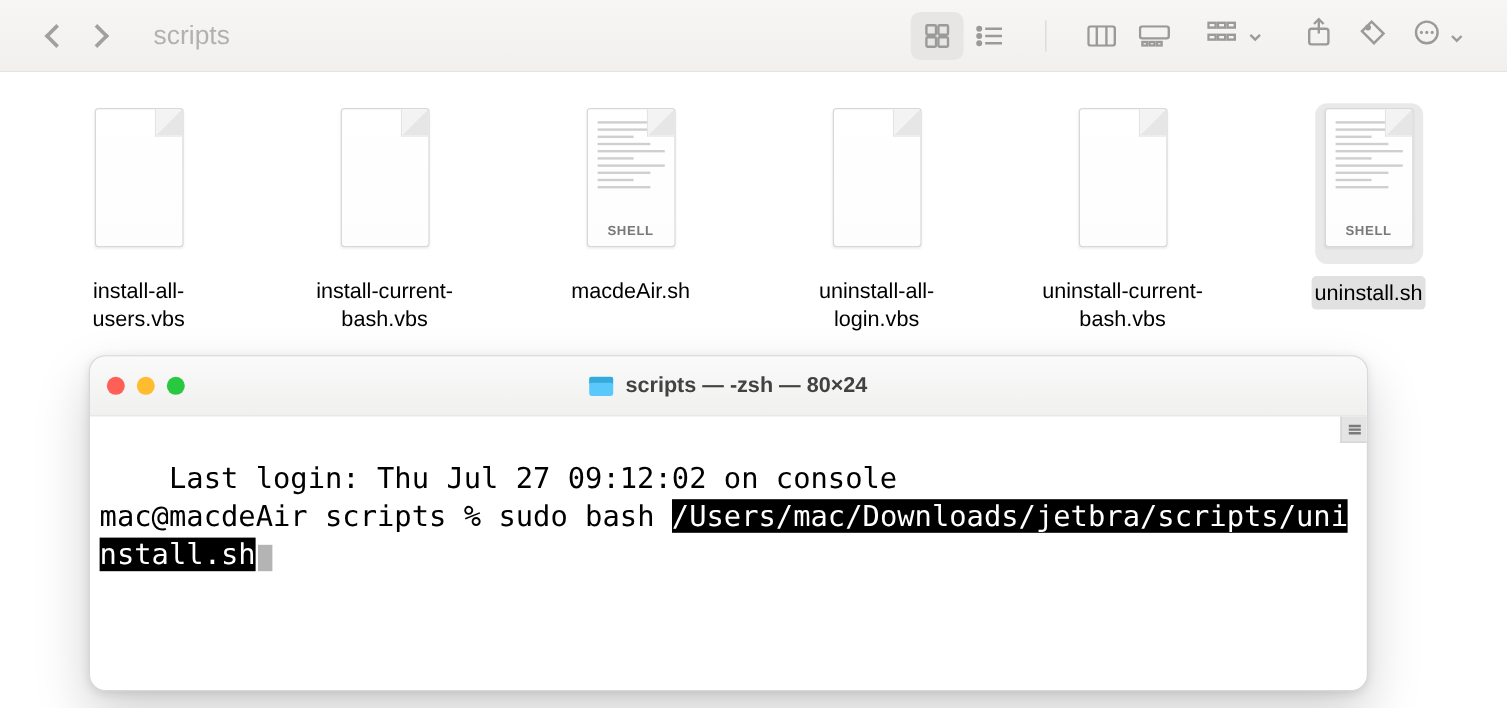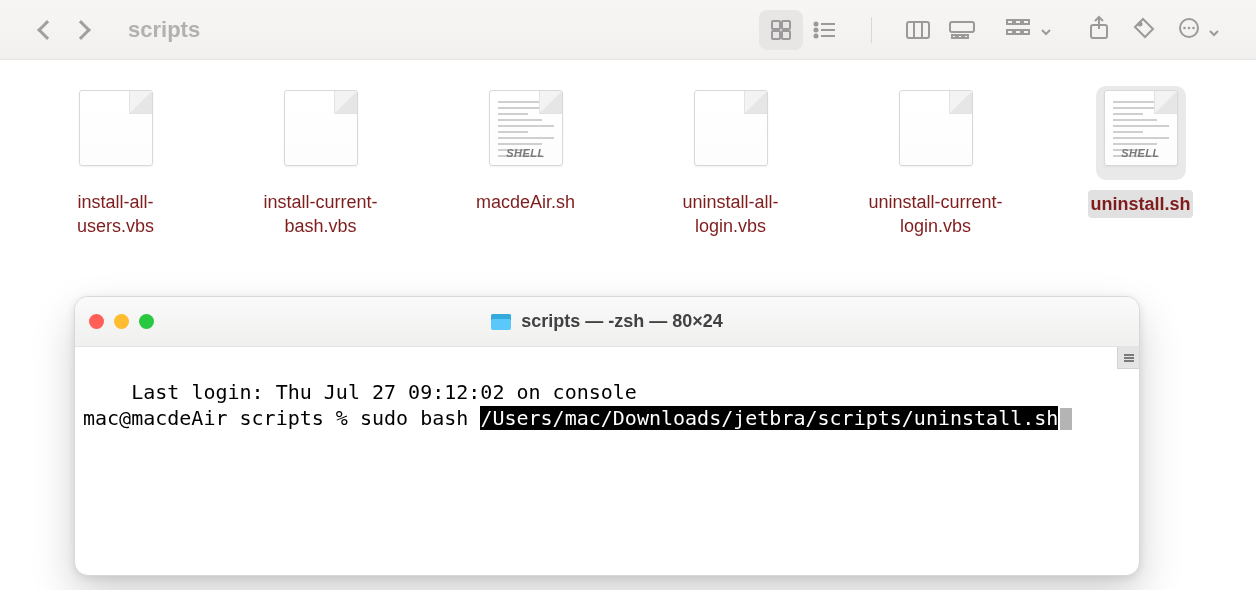--- a/index.html
+++ b/index.html
@@ -22,21 +22,21 @@
     padding: 0 18px 0 40px;
     color: #8e8e8e;
     gap: 18px;
   }
   .nav-arrows { display: flex; gap: 20px; align-items: center; }
   .chev { width: 14px; height: 14px; border: solid #a0a0a0; border-width: 0 3px 3px 0; display:inline-block;}
   .chev-left { transform: rotate(135deg); }
   .chev-right { transform: rotate(-45deg); }
   .finder-title {
     font-size: 22px;
-    font-weight: 700;
+    font-weight: 400;
     color: #b2b1b0;
     margin-left: 22px;
     flex: 1;
   }
 
   .toolbar-right { display: flex; align-items: center; gap: 22px; padding-right: 8px;}
   .seg { display: flex; align-items: center; gap: 0; }
   .seg .cell {
     width: 44px; height: 40px; display:flex; align-items:center; justify-content:center;
     border-radius: 8px;
@@ -56,29 +56,28 @@
     display: flex;
     flex-direction: column;
     align-items: center;
     gap: 10px;
   }
   .file-icon-wrap {
     padding: 4px 8px 14px 8px;
     border-radius: 10px;
   }
   .file-item.selected .file-icon-wrap { background:#e9e9e9; }
-  .file-item.selected .file-label { background:#e1e1e1; border-radius:4px; padding:2px 2px;font-weight:bold;}
+  .file-item.selected .file-label { background:#e1e1e1; border-radius:4px; padding:2px 2px;}
   .file-icon {
-    width: 74px; height: 76px;
+    width: 74px; height: 116px;
     background: linear-gradient(#ffffff,#fdfdfd);
     border: 1px solid #d8d8d8;
     border-radius: 3px;
     position: relative;
     box-shadow: 0 1px 2px rgba(0,0,0,.06);
-    font-style: italic;
   }
   .file-icon::after { 
     content:"";
     position:absolute; top:0; right:0;
     width:22px; height:22px;
     background: linear-gradient(135deg,#f3f3f3 49%, #e6e6e6 51%);
     border-left:1px solid #e3e3e3;
     border-bottom:1px solid #e3e3e3;
     border-top-right-radius:3px;
   }
@@ -86,21 +85,21 @@
   .doc-lines div{ height:2px; background:#cfcfcf; margin-bottom:4px;}
   .doc-lines div:nth-child(2n){width:80%;}
   .doc-lines div:nth-child(3n){width:55%;}
   .shell-tag {
     position:absolute; bottom:6px; left:0; right:0;
     text-align:center; font-size:11px; letter-spacing:0.5px;
     color:#7a7a7a; font-weight:600;
   }
   .file-label {
     font-size: 18px;
-    color:#7f1d1d;
+    color:#000000;
     text-align:center;
     line-height:1.35;
     white-space: pre-line;
   }
 
   
   .terminal-window {
     position: absolute;
     top: 296px;
     left: 74px;
@@ -129,21 +128,21 @@
     text-align:center;
     font-size:18px; font-weight:700; color:#424242;
     display:flex; gap:10px; align-items:center; justify-content:center;
     pointer-events:none;
   }
   .folder-glyph{ width:20px; height:16px; background:#5ac8fa; border-radius:2px;
     box-shadow: inset 0 5px 0 #34aadc; display:inline-block;}
   .term-body {
     flex:1;
     font-family: "Menlo","Consolas",monospace;
-    font-size:20px;
+    font-size:24px;
     line-height:1.3;
     padding: 6px 8px;
     color:#000;
     position:relative;
     white-space: pre-wrap;
     overflow-wrap: break-word;
     word-break: break-all;
   }
   .term-scroll-btn{
     position:absolute; top:0; right:0;
@@ -292,21 +291,21 @@
         <div class="file-icon"></div>
       </div>
       <div class="file-label">uninstall-all-
 login.vbs</div>
     </div>
     <div class="file-item">
       <div class="file-icon-wrap">
         <div class="file-icon"></div>
       </div>
       <div class="file-label">uninstall-current-
-login.vbs</div>
+bash.vbs</div>
     </div>
     <div class="file-item selected">
       <div class="file-icon-wrap">
         <div class="file-icon shell">
           <div class="doc-lines">
             <div></div>
             <div></div>
             <div></div>
             <div></div>
             <div></div>

